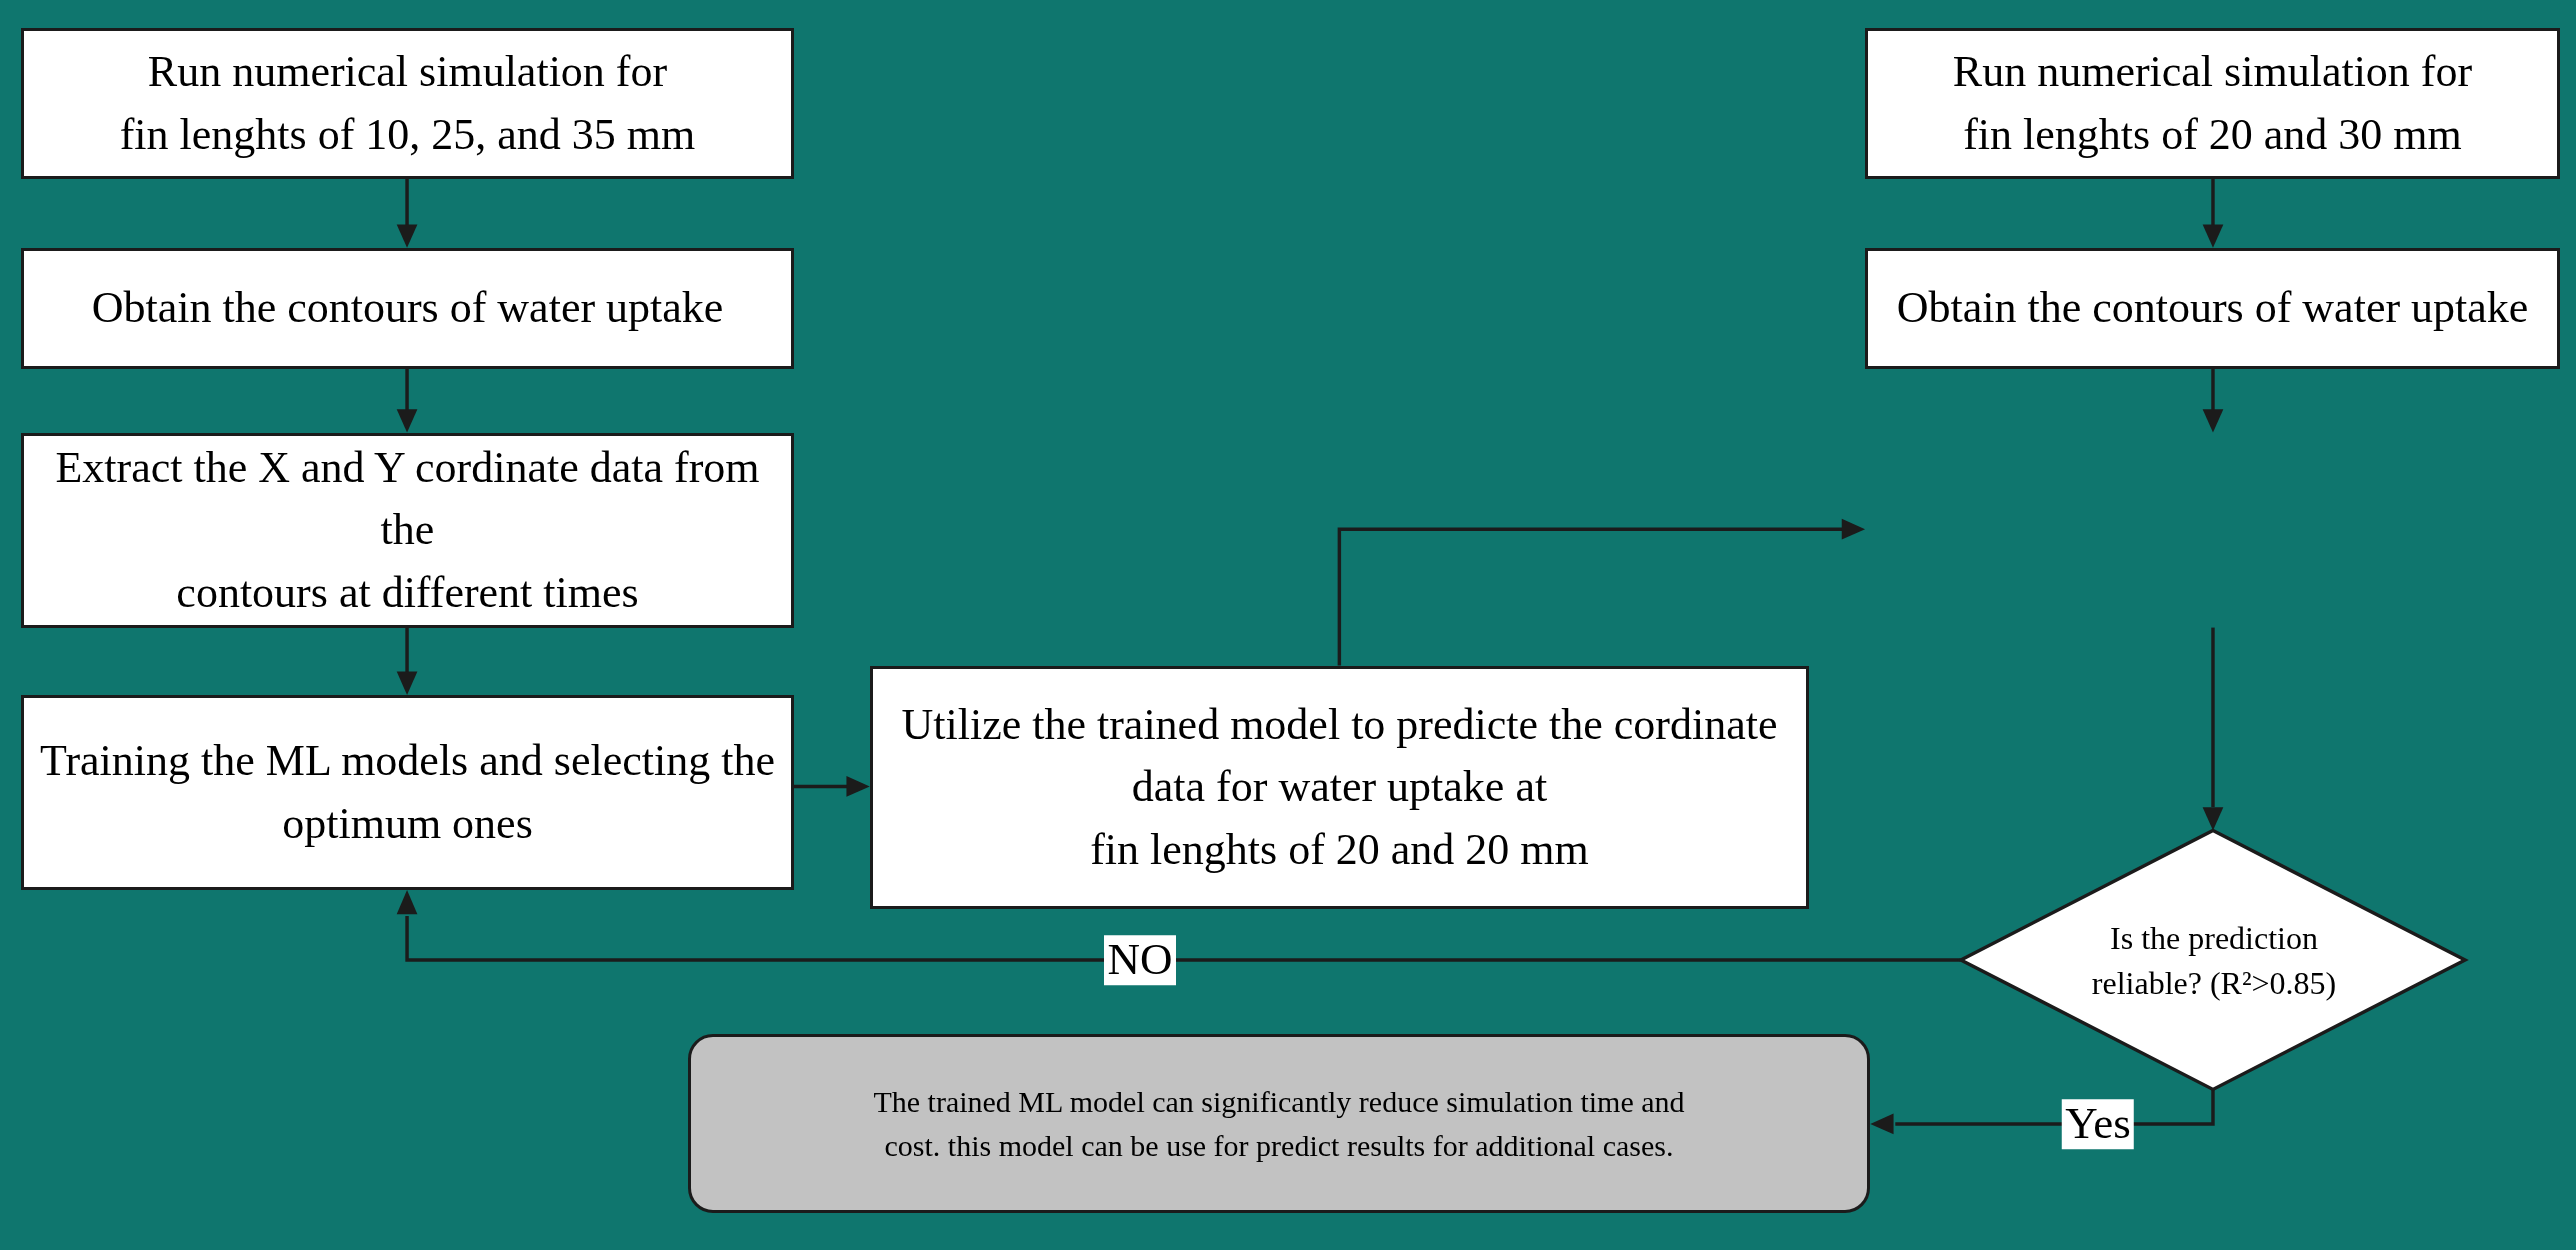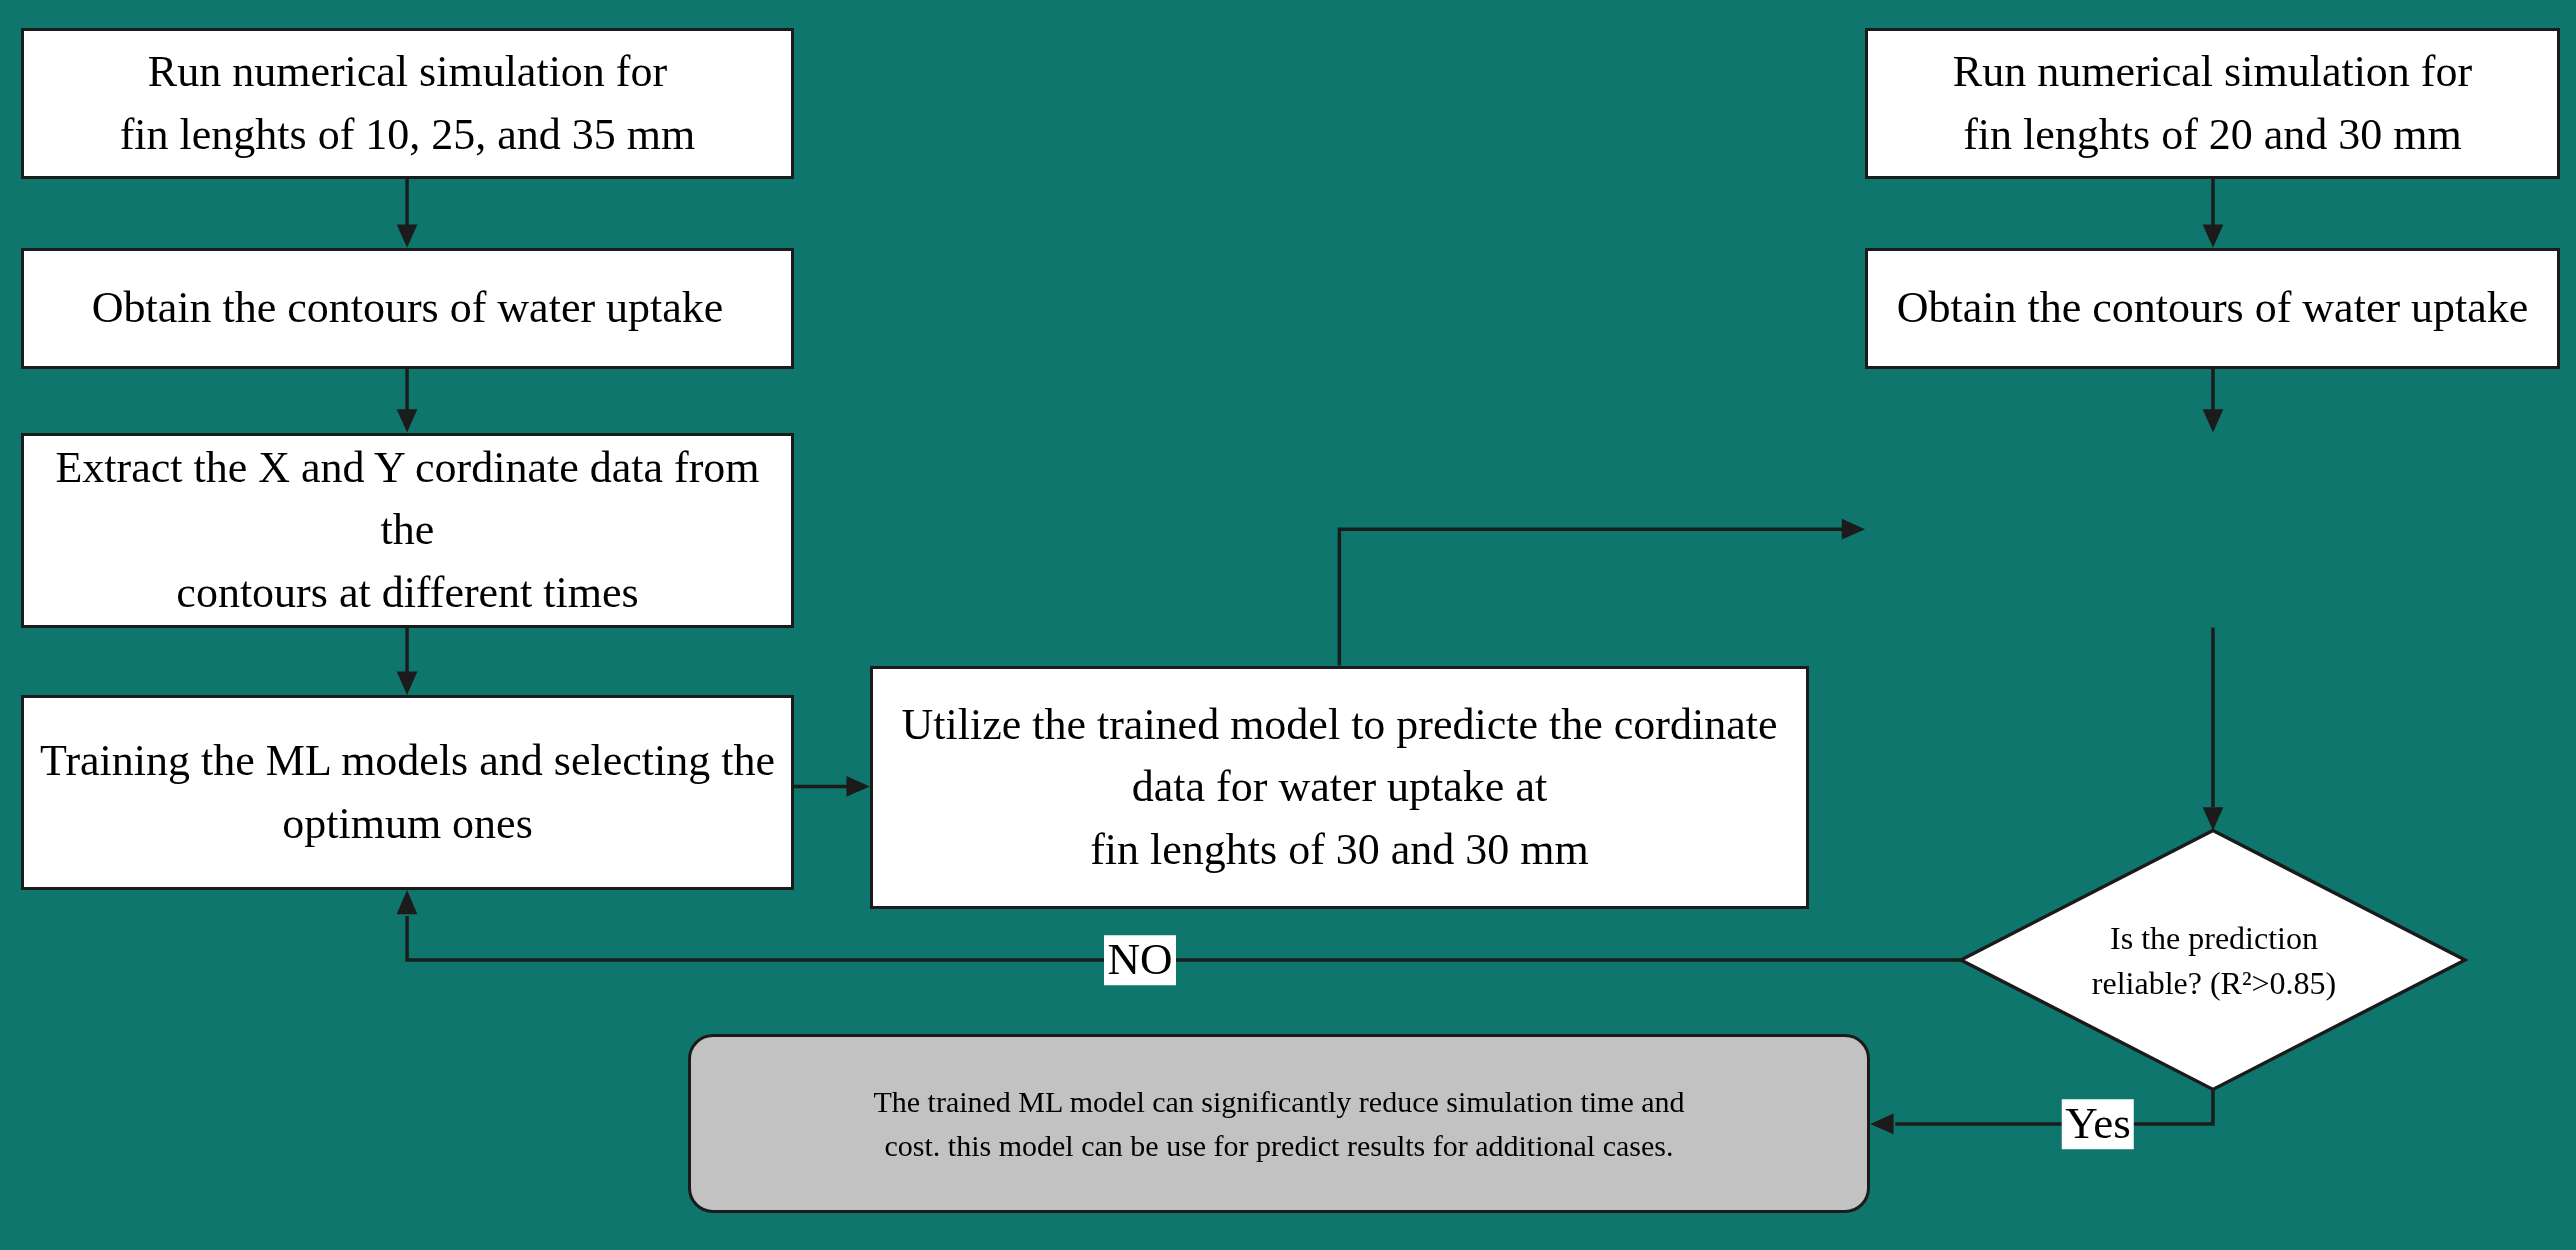--- a/index.html
+++ b/index.html
@@ -90,21 +90,21 @@
   <div class="box" style="left:21px; top:28px; width:773px; height:151px;">Run numerical simulation for
 fin lenghts of 10, 25, and 35 mm</div>
   <div class="box" style="left:21px; top:248px; width:773px; height:121px;">Obtain the contours of water uptake</div>
   <div class="box" style="left:21px; top:695px; width:773px; height:195px;">Training the ML models and selecting the
 optimum ones</div>
   <div class="box" style="left:21px; top:433px; width:773px; height:195px;">Extract the X and Y cordinate data from the
 contours at different times</div>
 
   <div class="box" style="left:870px; top:666px; width:939px; height:243px;">Utilize the trained model to predicte the cordinate
 data for water uptake at
-fin lenghts of 30 and 30 mm</div>
+fin lenghts of 20 and 20 mm</div>
 
   <div class="box" style="left:1865px; top:28px; width:695px; height:151px;">Run numerical simulation for
 fin lenghts of 20 and 30 mm</div>
   <div class="box" style="left:1865px; top:248px; width:695px; height:121px;">Obtain the contours of water uptake</div>
 
   <div class="diamond-text" style="left:1972px; top:883px; width:484px; height:155px;">Is the prediction
 reliable? (R²&gt;0.85)</div>
 
   <div class="box conclusion" style="left:688px; top:1034px; width:1182px; height:179px;">The trained ML model can significantly reduce simulation time and
 cost. this model can be use for predict results for additional cases.</div>

